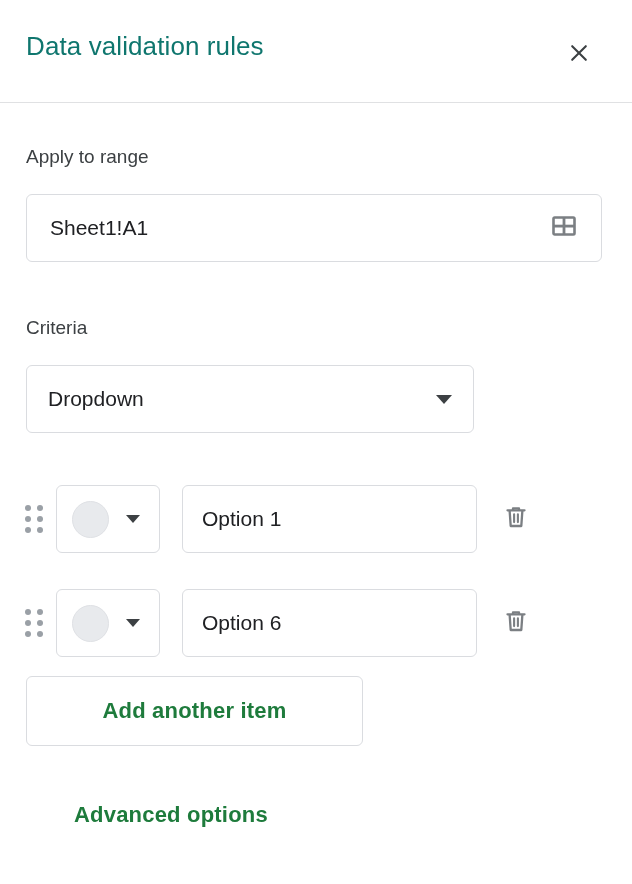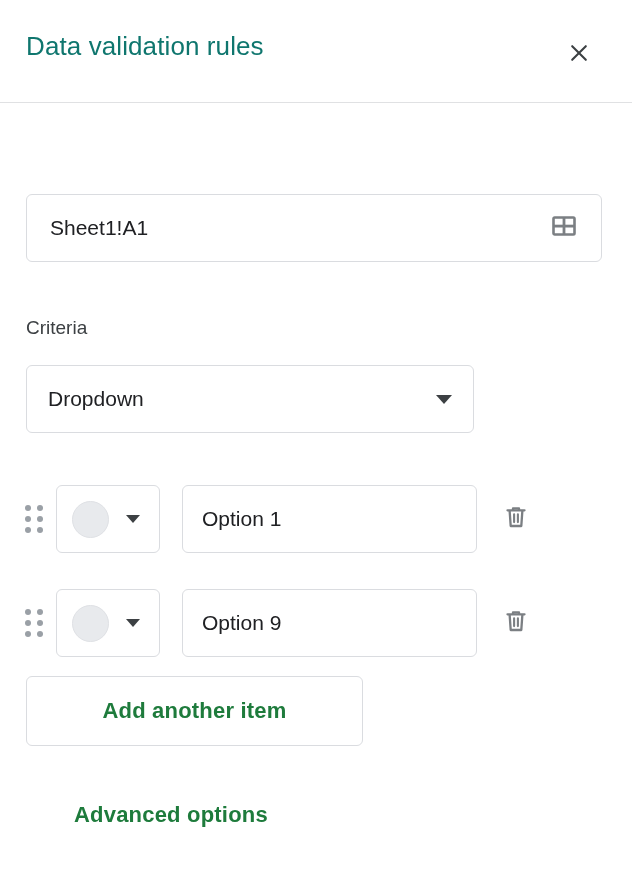--- a/index.html
+++ b/index.html
@@ -285,20 +285,21 @@
     <div class="panel-title">Data validation rules</div>
     <div class="close-btn">
       <span>
         <svg width="24" height="24" viewBox="0 0 24 24" aria-hidden="true">
           <path d="M5.2 5.2 L18.8 18.8 M18.8 5.2 L5.2 18.8" stroke="#3c4043" stroke-width="2.1" stroke-linecap="round" fill="none"></path>
         </svg>
       </span>
     </div>
   </div>
 
+  <div class="section-label" id="label-range">Apply to range</div>
 
   <div class="range-field">
     <div class="range-value">Sheet1!A1</div>
     <div class="grid-btn">
       <span>
         <svg width="26" height="26" viewBox="0 0 26 26" aria-hidden="true">
           <rect x="2.5" y="4.5" width="21" height="17" rx="1.2" fill="none" stroke="#7b7f83" stroke-width="2.6"></rect>
           <rect x="11.6" y="4.5" width="2.8" height="17" fill="#7b7f83"></rect>
           <rect x="2.5" y="11.7" width="21" height="2.8" fill="#7b7f83"></rect>
         </svg>
@@ -348,21 +349,21 @@
         <i></i>
         <i></i>
         <i></i>
         <i></i>
     </div>
     <div class="color-select">
       <span class="color-swatch"></span>
       <span class="color-caret"></span>
     </div>
     <div class="option-input">
-      <div class="option-text">Option 9</div>
+      <div class="option-text">Option 6</div>
     </div>
     <div class="delete-btn">
       <span>
         <svg width="26" height="26" viewBox="0 0 26 26" aria-hidden="true">
           <path d="M4.5 6.3 H21.5" stroke="#7b7f83" stroke-width="2.3" stroke-linecap="round"></path>
           <path d="M10 6.3 V4.4 H16 V6.3" fill="none" stroke="#7b7f83" stroke-width="2.3" stroke-linejoin="round"></path>
           <path d="M6.6 6.3 L7.7 22 H18.3 L19.4 6.3" fill="none" stroke="#7b7f83" stroke-width="2.3" stroke-linejoin="round"></path>
           <path d="M11.1 10.3 V18.1 M14.9 10.3 V18.1" stroke="#7b7f83" stroke-width="2.1" stroke-linecap="round"></path>
         </svg>
       </span>

